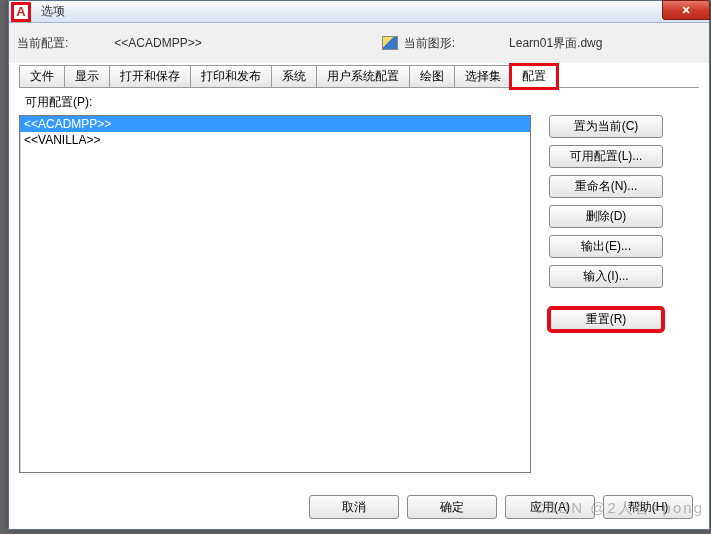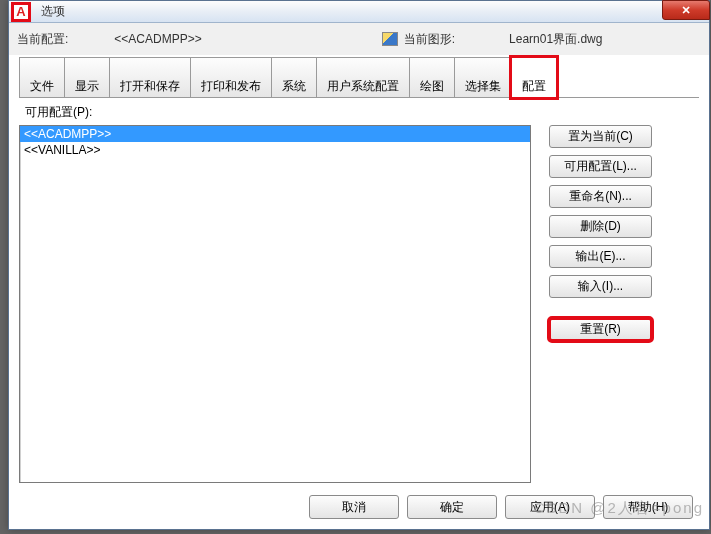--- a/index.html
+++ b/index.html
@@ -45,21 +45,21 @@
     background: linear-gradient(to bottom, #e67a6e 0%, #cf3b2a 50%, #b82a1a 100%);
     border: 1px solid #7a1a10; border-top-right-radius: 3px; border-bottom-left-radius:3px;
     display: flex; align-items: center; justify-content: center;
     color: #fff; font-weight: bold; font-size: 11px;
     cursor: default;
   }
   .hl-red { outline: 3px solid #e30b17; outline-offset: -1px; }
   .hl-red-thick { outline: 4px solid #e30b17; outline-offset: -2px; }
 
   .info-row {
-    height: 32px;
+    height: 40px;
     background: #f0f0f0;
     display: flex; align-items: center;
     padding: 0 8px;
     font-size: 12px;
     color: #333;
   }
   .info-row .cur-prof-label { }
   .info-row .cur-prof-val { margin-left: 46px; }
   .info-row .dwg-icon {
     width: 16px; height: 14px;
@@ -71,21 +71,21 @@
   .info-row .cur-dwg-label { margin-left: 6px; }
   .info-row .cur-dwg-val { margin-left: 54px; }
 
   .tabs {
     display: flex;
     margin: 2px 10px 0 10px;
     border-bottom: 1px solid #9a9a9a;
     font-size: 12px;
   }
   .tab {
-    padding: 20px 10px 2px 10px;
+    padding: 2px 10px 2px 10px;
     border: 1px solid #9a9a9a;
     border-bottom: none;
     background: linear-gradient(to bottom,#fdfdfd,#e6e6e6);
     margin-right: -1px;
     cursor: default;
     position: relative;
   }
   .tab.active {
     background: #fff;
     border-bottom: 1px solid #fff;
@@ -112,21 +112,21 @@
     white-space: nowrap;
   }
   .list-item.selected { background: #3399ff; color: #fff; }
 
   .side-buttons {
     margin-left: 18px;
     display: flex; flex-direction: column;
     gap: 7px;
   }
   .win-btn {
-    width: 103px; height: 23px;
+    width: 114px; height: 23px;
     background: linear-gradient(to bottom,#fdfdfd,#e4e4e4);
     border: 1px solid #8a8a8a;
     border-radius: 3px;
     font-size: 12px;
     cursor: default;
     text-align: center;
     padding: 0;
   }
   .gap { height: 6px; }
 

